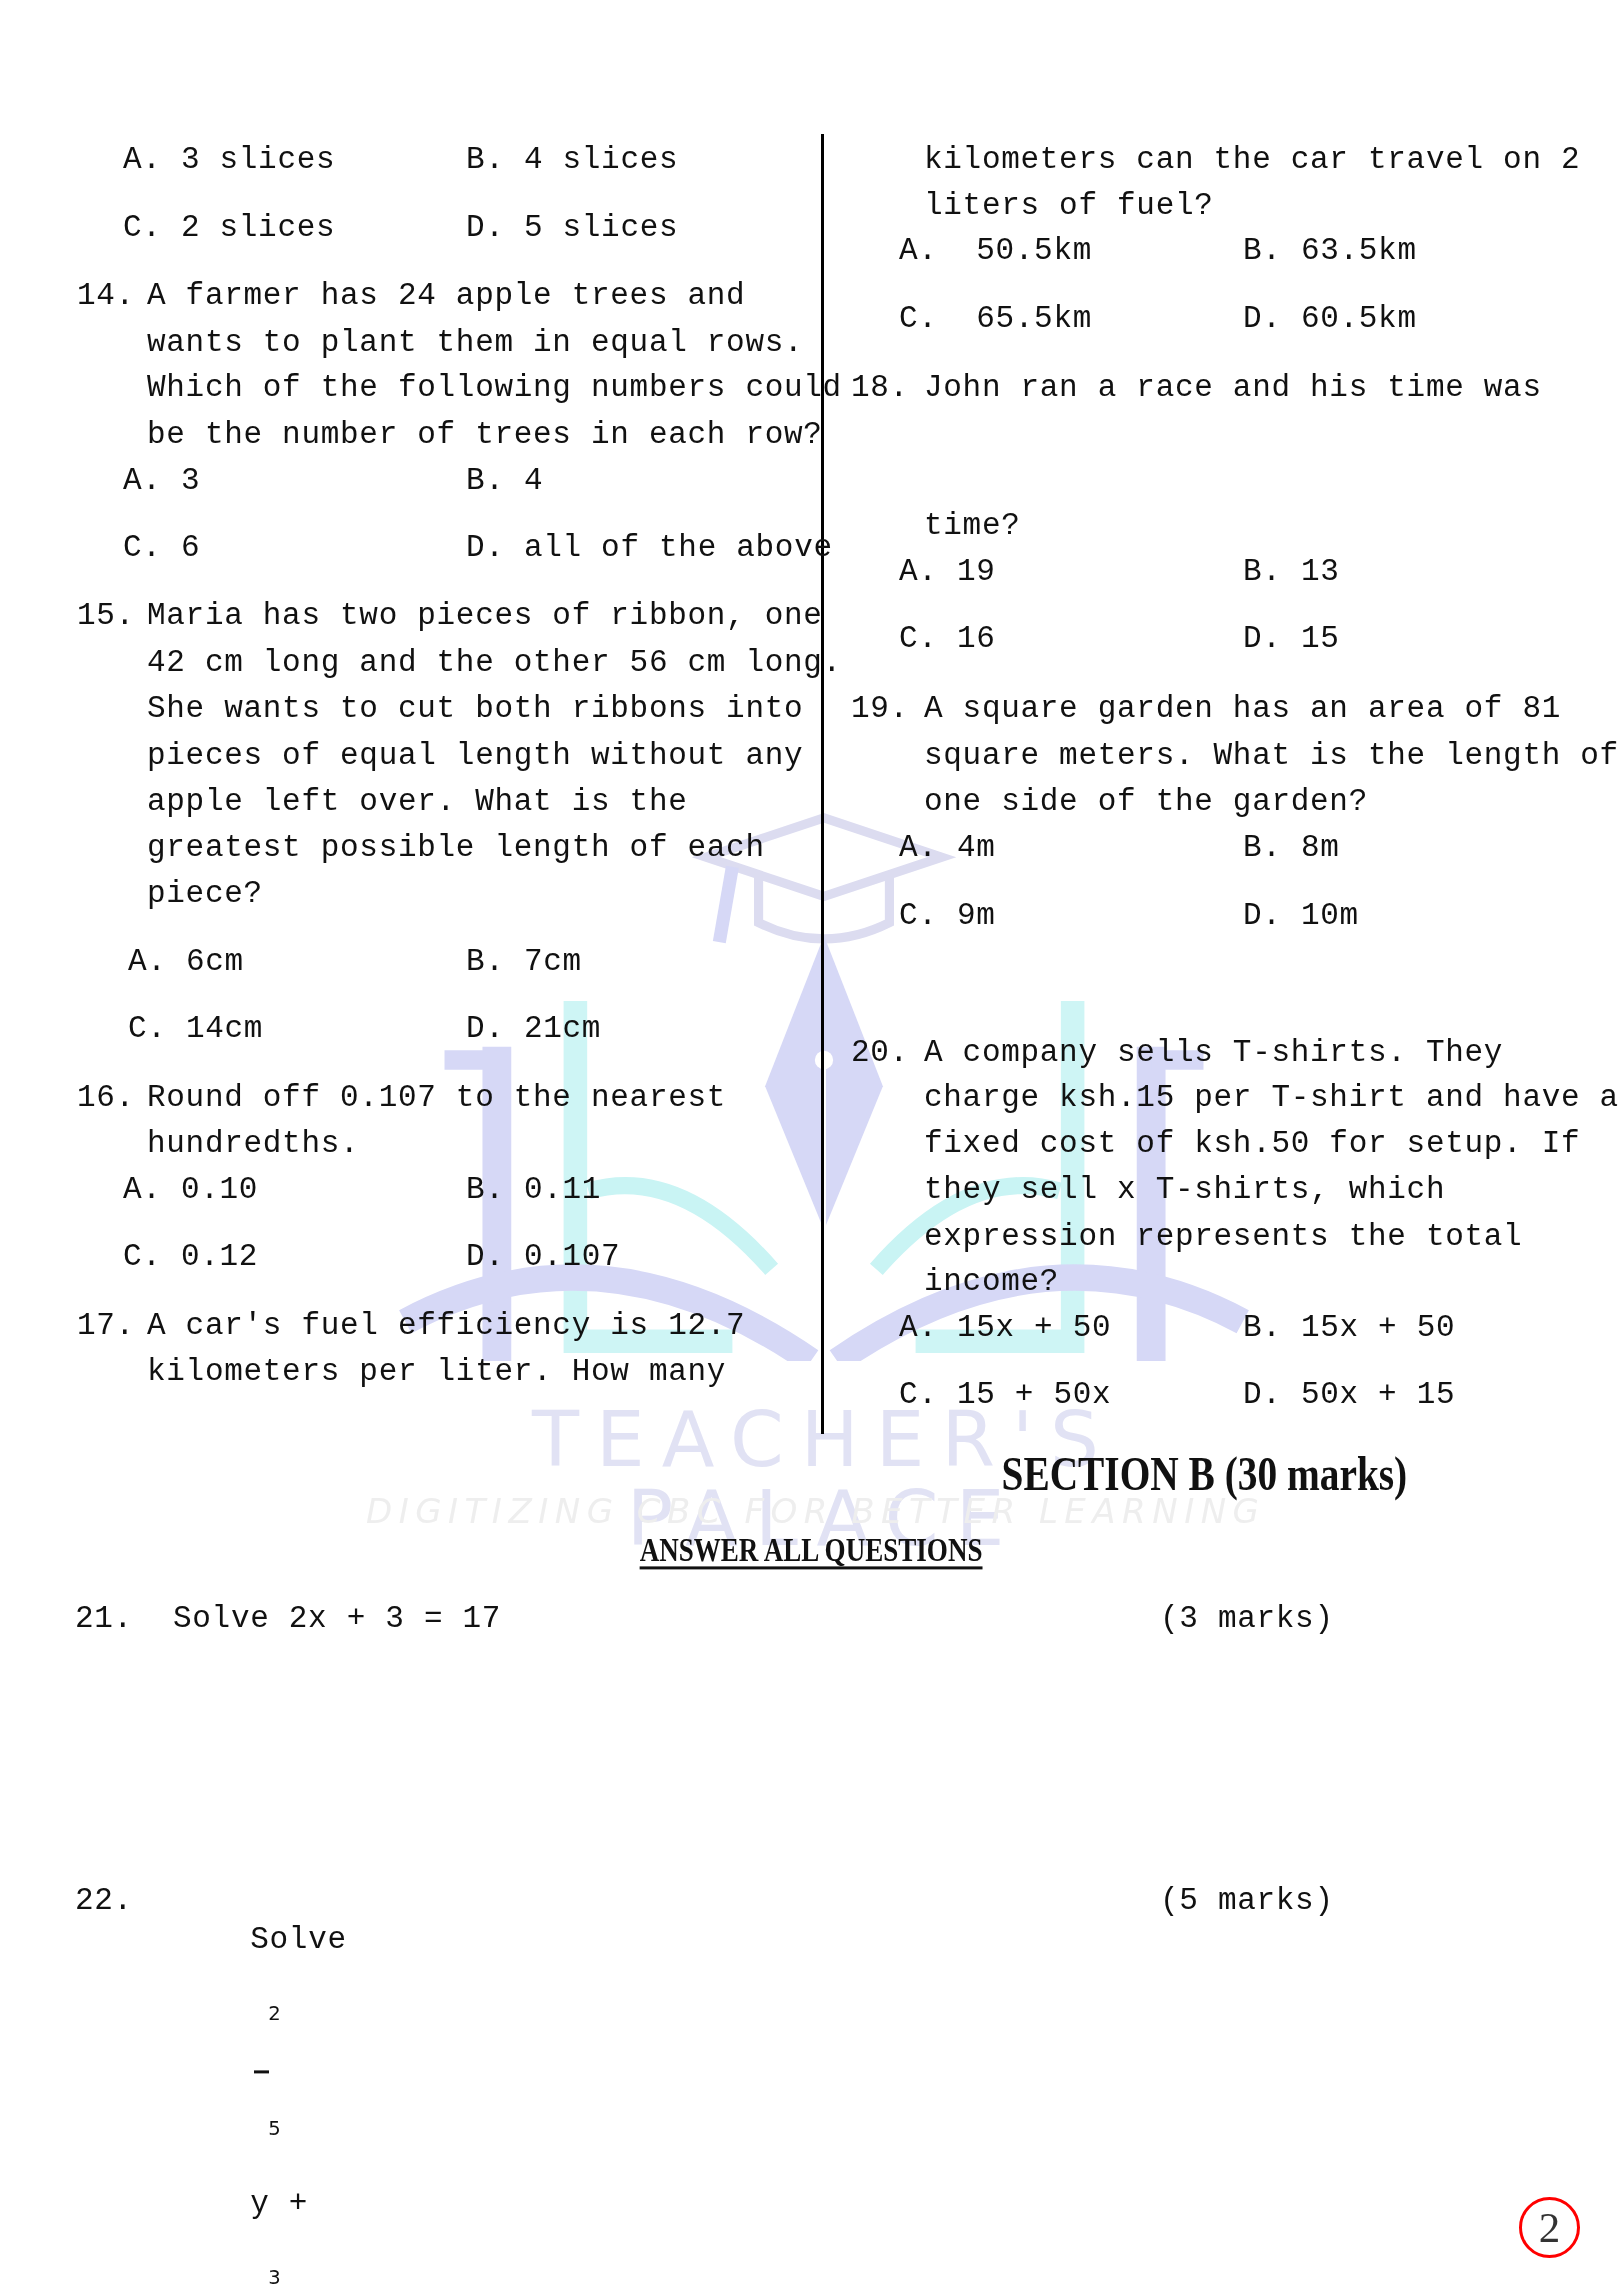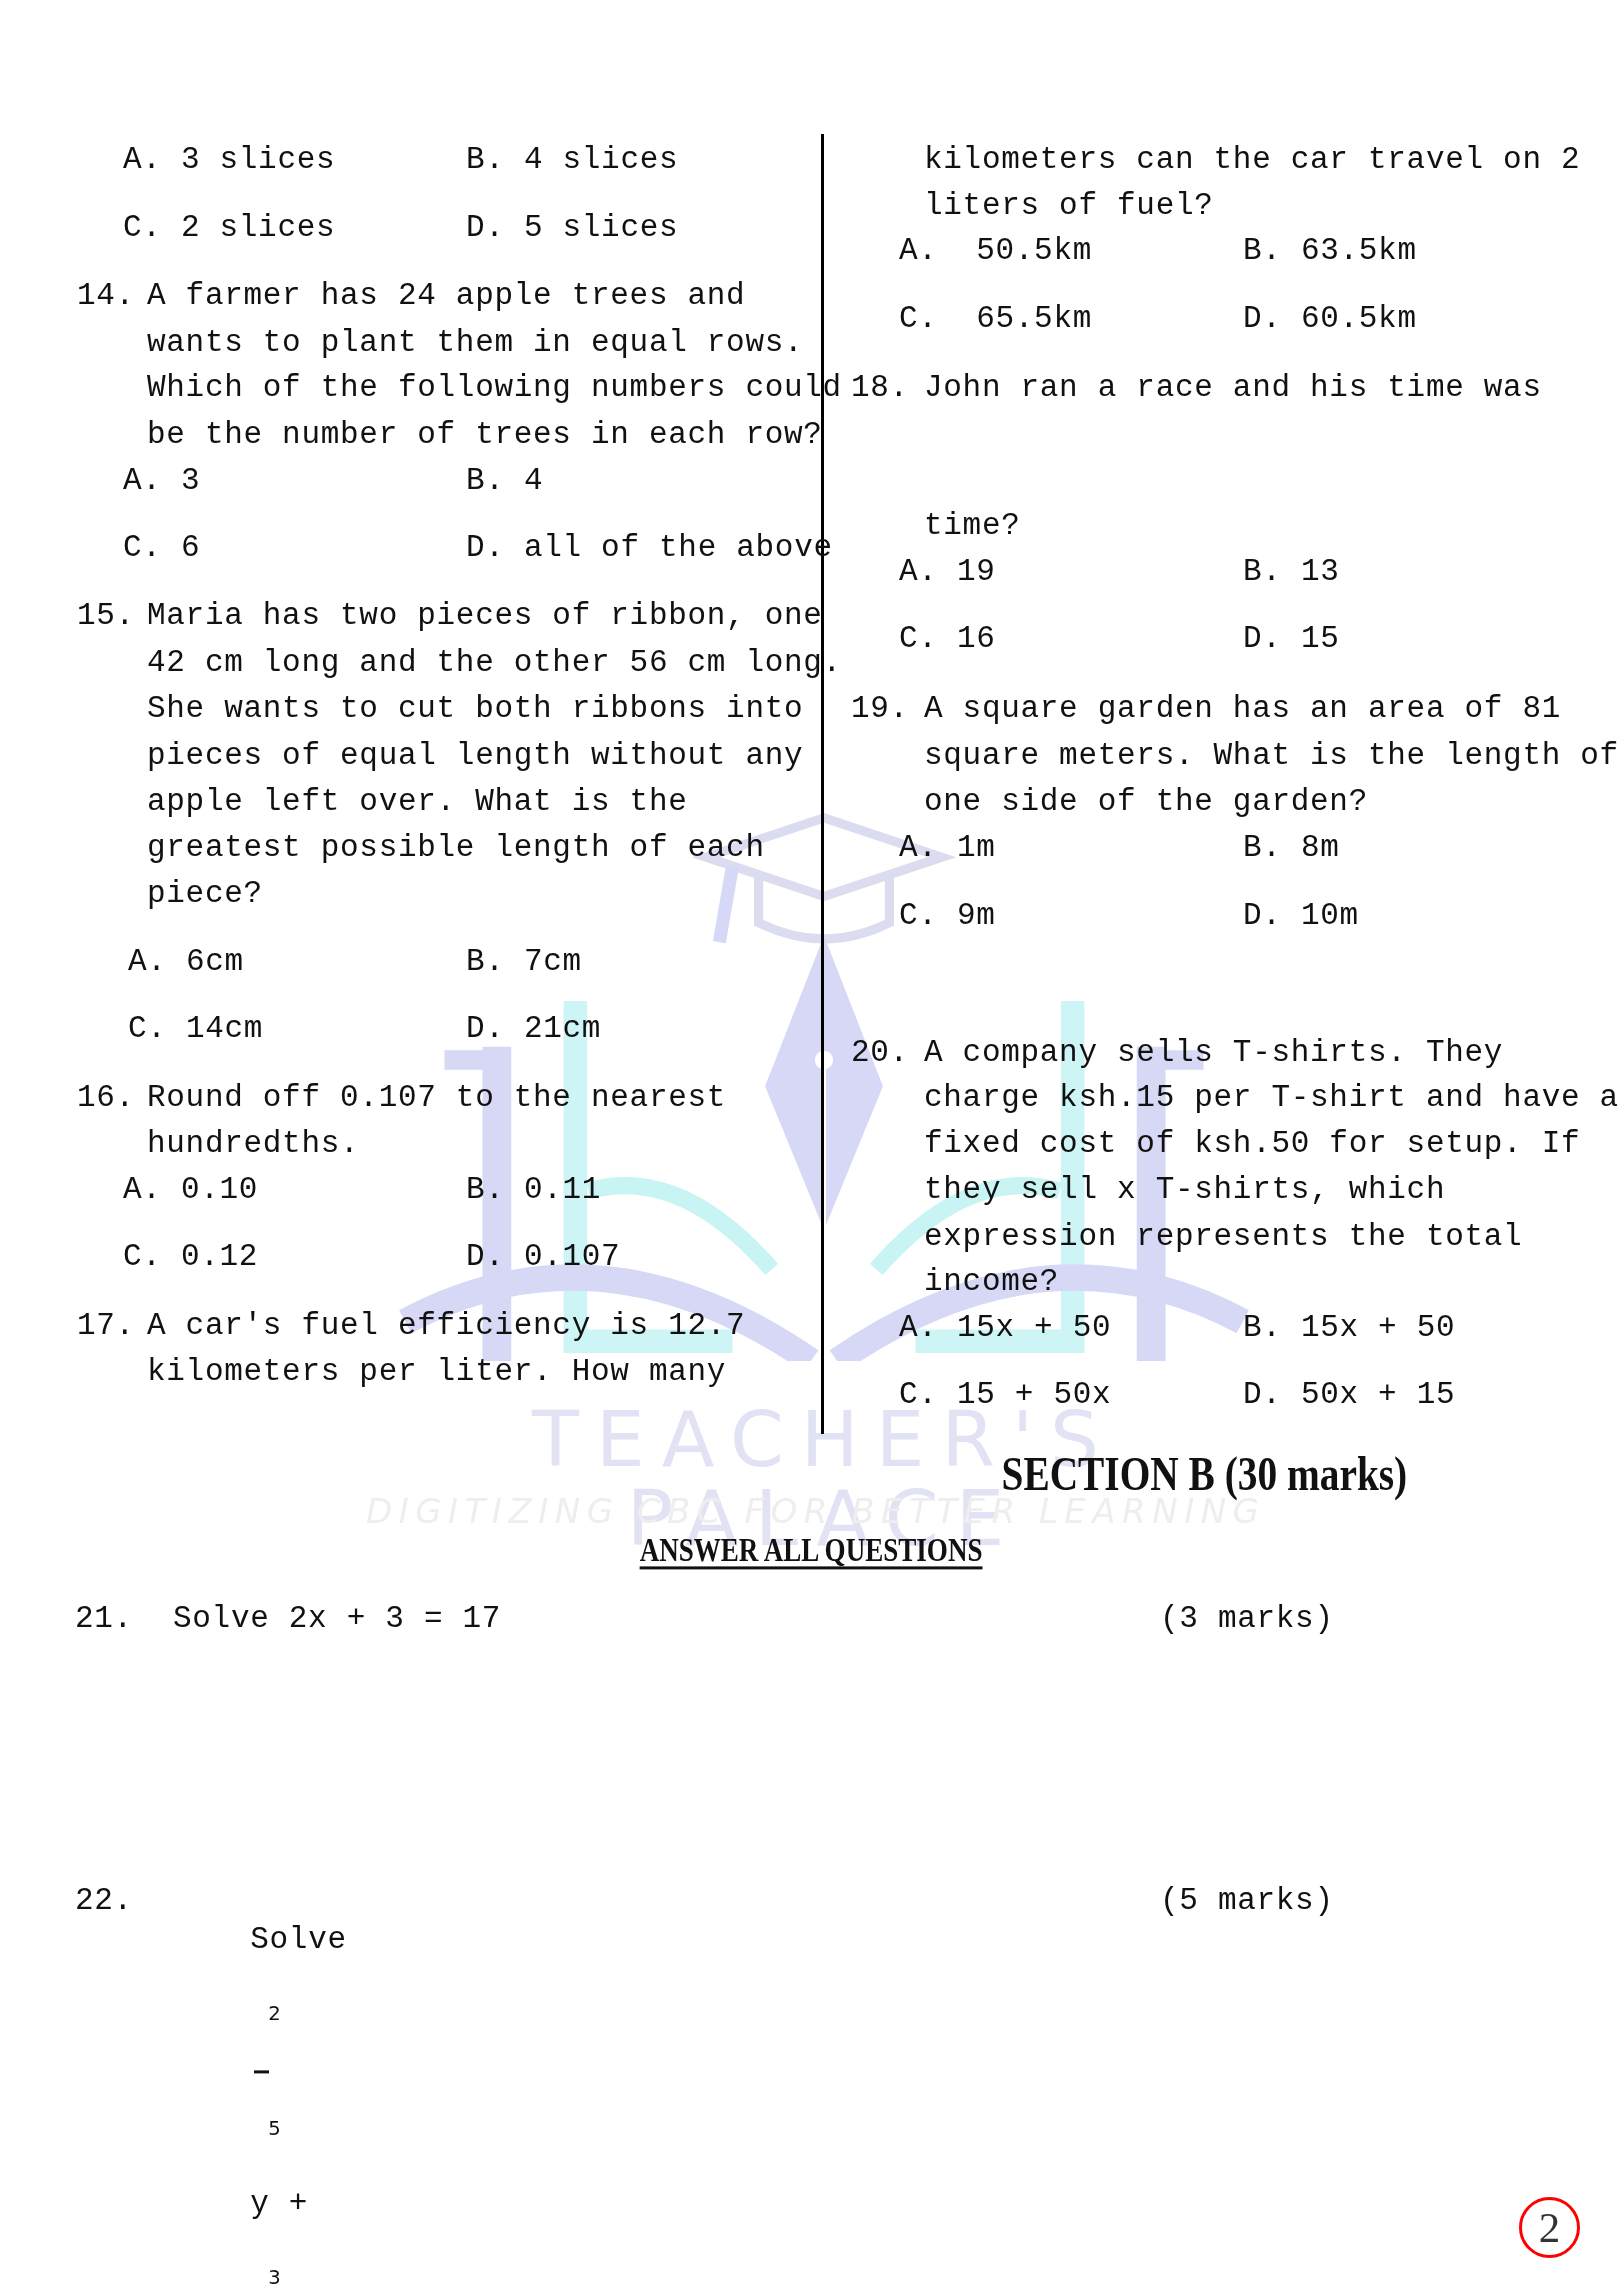--- a/index.html
+++ b/index.html
@@ -167,21 +167,21 @@
   <div class="ln" style="left:924px;top:526px">time?</div>
   <div class="ln" style="left:899px;top:572px">A. 19</div>
   <div class="ln" style="left:1243px;top:572px">B. 13</div>
   <div class="ln" style="left:899px;top:639px">C. 16</div>
   <div class="ln" style="left:1243px;top:639px">D. 15</div>
 
   <div class="ln" style="left:851px;top:709px">19.</div>
   <div class="ln" style="left:924px;top:709px">A square garden has an area of 81</div>
   <div class="ln" style="left:924px;top:756px">square meters. What is the length of</div>
   <div class="ln" style="left:924px;top:802px">one side of the garden?</div>
-  <div class="ln" style="left:899px;top:848px">A. 1m</div>
+  <div class="ln" style="left:899px;top:848px">A. 4m</div>
   <div class="ln" style="left:1243px;top:848px">B. 8m</div>
   <div class="ln" style="left:899px;top:916px">C. 9m</div>
   <div class="ln" style="left:1243px;top:916px">D. 10m</div>
 
   <div class="ln" style="left:851px;top:1053px">20.</div>
   <div class="ln" style="left:924px;top:1053px">A company sells T-shirts. They</div>
   <div class="ln" style="left:924px;top:1098px">charge ksh.15 per T-shirt and have a</div>
   <div class="ln" style="left:924px;top:1144px">fixed cost of ksh.50 for setup. If</div>
   <div class="ln" style="left:924px;top:1190px">they sell x T-shirts, which</div>
   <div class="ln" style="left:924px;top:1237px">expression represents the total</div>

